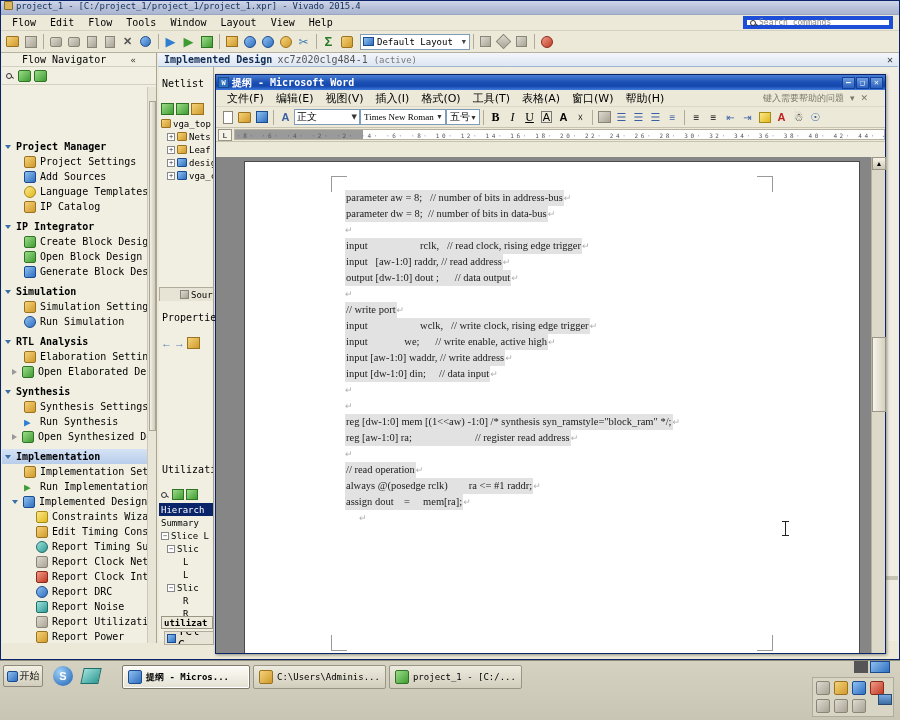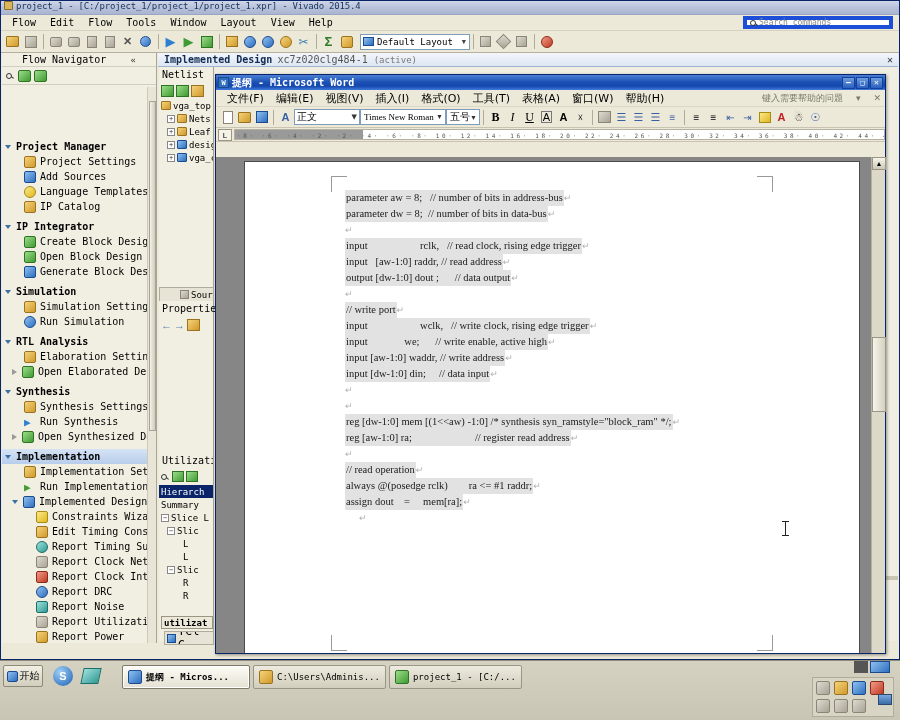--- a/index.html
+++ b/index.html
@@ -87,21 +87,21 @@
      border-bottom:1px solid #9fb4cf;display:flex;align-items:center;padding-left:6px;
      font-size:10px;font-family:"DejaVu Sans Mono", monospace;}
   .impl-tab b{color:#102a52;}
   .impl-tab .dim{color:#555;margin-left:5px;font-weight:normal;}
   .impl-tab .act{color:#777;margin-left:6px;font-size:9px;}
   .impl-tab .x{margin-left:auto;margin-right:5px;color:#333;font-size:10px;}
 
   
   .netlist{position:absolute;left:158px;top:66px;width:55px;bottom:18px;background:#f1efe2;
            border-right:1px solid #a9a596;overflow:hidden;}
-  .pnl-title{font-size:10px;font-family:"DejaVu Sans Mono", monospace;padding:2px 3px;
+  .pnl-title{font-size:10px;font-family:"DejaVu Sans Mono", monospace;padding:11px 3px;
              white-space:nowrap;}
   .pnl-tools{height:17px;display:flex;align-items:center;gap:2px;padding-left:2px;}
   .tree-row{display:flex;align-items:center;font-size:9px;height:13px;white-space:nowrap;
             font-family:"DejaVu Sans Mono", monospace;padding-left:2px;}
   .tree-row .pm{width:8px;height:8px;border:1px solid #888;background:#fff;font-size:7px;
      line-height:6px;text-align:center;margin-right:2px;flex:none;color:#333;}
   .tree-row .ic{width:10px;height:9px;margin-right:2px;flex:none;border-radius:1px;}
   .sour-tab{position:absolute;left:158px;top:286px;width:55px;height:14px;
      background:#e7e4d5;border:1px solid #b0ab9a;border-bottom:none;
      font-size:9px;font-family:"DejaVu Sans Mono", monospace;
@@ -131,22 +131,22 @@
      font-family:"DejaVu Sans Mono", monospace;}
   .w-ico{width:11px;height:11px;background:#2f6fc0;border:1px solid #1a4a90;margin-right:3px;
      color:#fff;font-size:7px;text-align:center;line-height:10px;font-weight:bold;flex:none;}
   .w-btns{margin-left:auto;display:flex;gap:1px;}
   .w-btn{width:13px;height:12px;background:linear-gradient(to bottom,#6e9ddd,#2a5fbe);
      border:1px solid #12409b;color:#fff;font-size:8px;line-height:10px;text-align:center;
      font-family:"DejaVu Sans Mono", monospace;}
   .w-menu{height:17px;background:#ece9d8;display:flex;align-items:center;padding-left:5px;
      font-size:11px;font-family:"DejaVu Sans", sans-serif;border-bottom:1px solid #dcd8c8;}
   .w-menu .mi{padding:12px 6px;white-space:nowrap;}
-  .w-ask{margin-left:auto;font-size:9px;color:#7a7a6a;display:flex;align-items:center;gap:13px;
-     padding-right:4px;}
+  .w-ask{margin-left:auto;font-size:9px;color:#7a7a6a;display:flex;align-items:center;gap:6px;
+     padding-right:17px;}
   .w-tool{height:21px;background:#ece9d8;display:flex;align-items:center;padding-left:3px;
      border-bottom:1px solid #c9c4b2;}
   .w-tb{width:17px;height:17px;display:flex;align-items:center;justify-content:center;font-size:11px;}
   .w-style{width:66px;height:16px;background:#fff;border:1px solid #7f9db9;font-size:10px;
      display:flex;align-items:center;padding-left:2px;font-family:"DejaVu Sans", sans-serif;}
   .w-font{width:86px;height:16px;background:#fff;border:1px solid #7f9db9;font-size:9px;
      display:flex;align-items:center;padding-left:3px;font-family:"Liberation Serif", serif;}
   .w-size{width:34px;height:16px;background:#fff;border:1px solid #7f9db9;font-size:10px;
      display:flex;align-items:center;padding-left:3px;}
   .cbx{margin-left:auto;margin-right:2px;font-size:7px;color:#333;}

